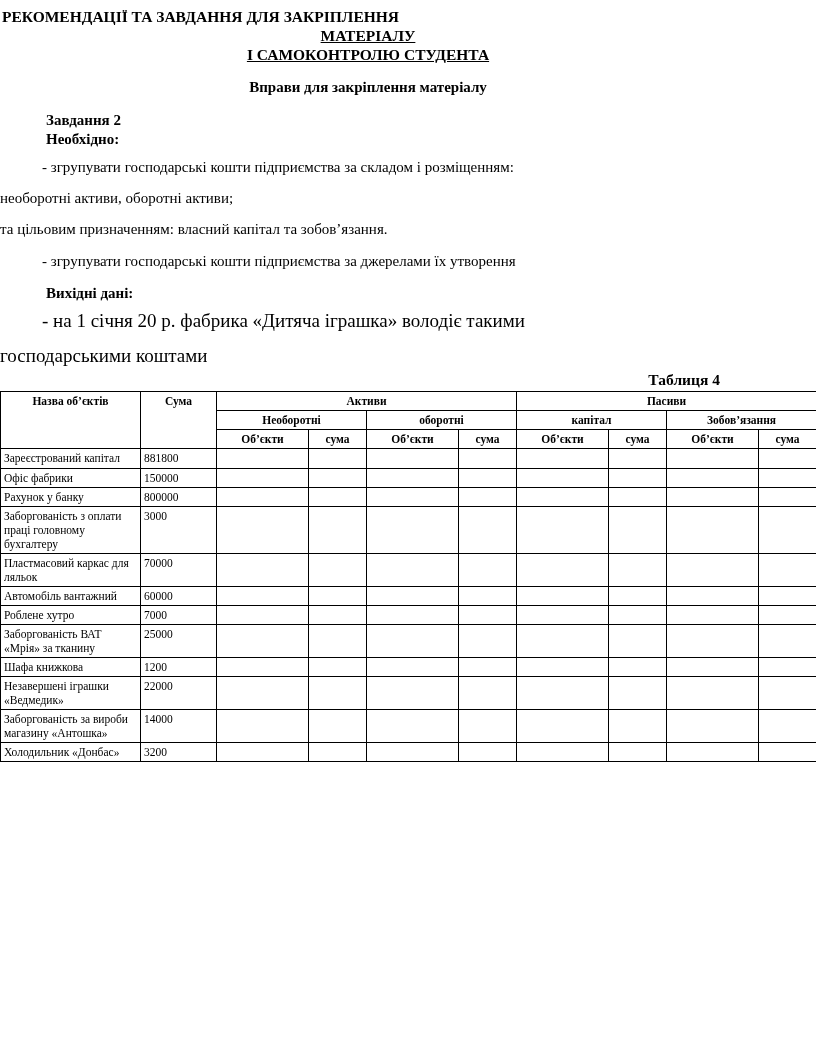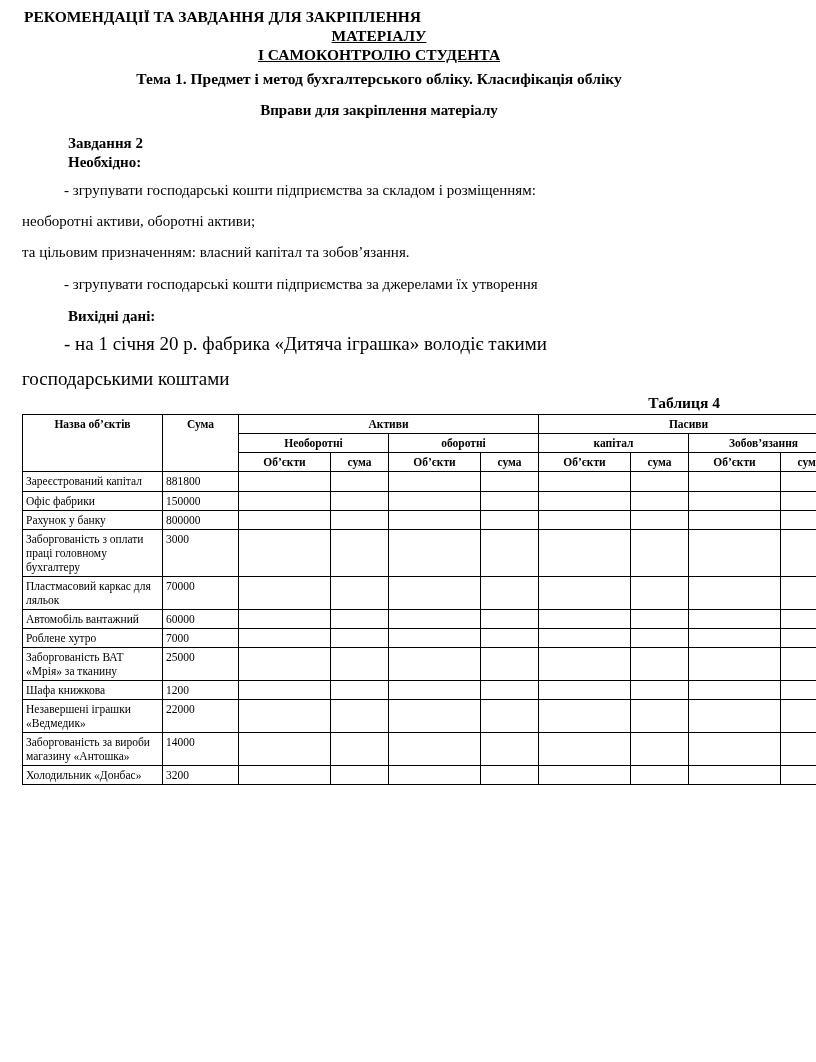--- a/index.html
+++ b/index.html
@@ -10,21 +10,21 @@
   body {
     width: 816px;
     height: 1062px;
     font-family: "Liberation Serif", serif;
     color: #000000;
     overflow: hidden;
   }
   .page {
     width: 744px;
     box-sizing: border-box;
-    padding: 8px 8px 0 22px;
+    padding: 8px 8px 0 0;
   }
   .title-block {
     text-align: center;
     font-weight: bold;
     font-size: 15.5px;
     line-height: 1.22;
   }
   .title-line1 {
     text-align: left;
     font-weight: bold;
@@ -123,21 +123,20 @@
 <body>
 
 <div class="page">
 
   <div class="title-block">
     <div class="title-line1">РЕКОМЕНДАЦІЇ ТА ЗАВДАННЯ ДЛЯ ЗАКРІПЛЕННЯ</div>
     <div class="title-line2">МАТЕРІАЛУ</div>
     <div class="title-line3">І САМОКОНТРОЛЮ СТУДЕНТА</div>
   </div>
 
-  <div class="subject-line">Тема 1. Предмет і метод бухгалтерського обліку. Класифікація обліку</div>
 
   <div class="exercises-line">Вправи для закріплення матеріалу</div>
 
   <div class="task-head">Завдання 2</div>
   <div class="need-head">Необхідно:</div>
 
   <div class="para indent">- згрупувати господарські кошти підприємства за складом і розміщенням:</div>
   <div class="para">необоротні активи, оборотні активи;</div>
 
   <div class="para">та цільовим призначенням: власний капітал та зобов’язання.</div>

